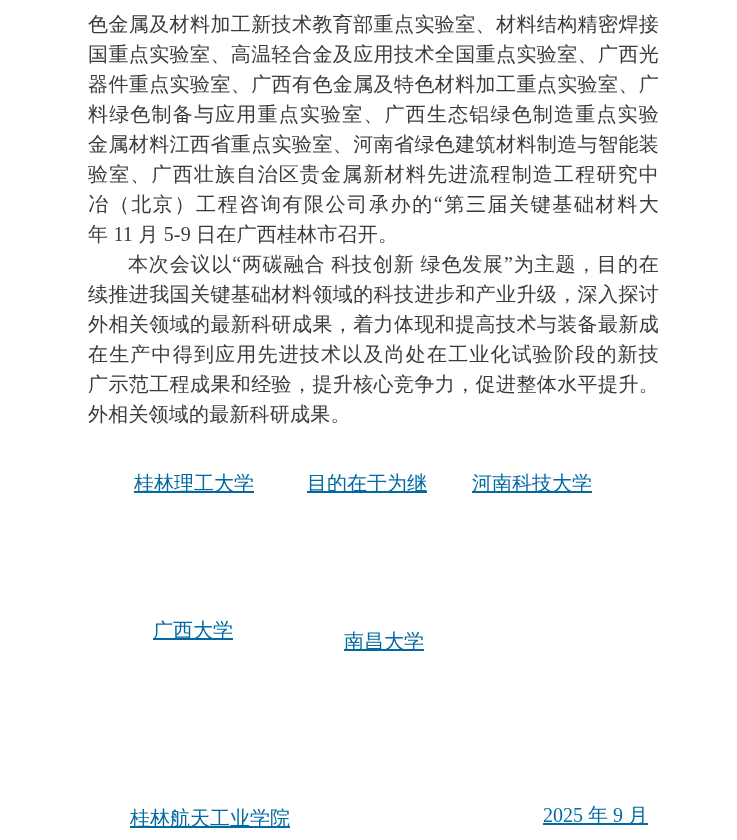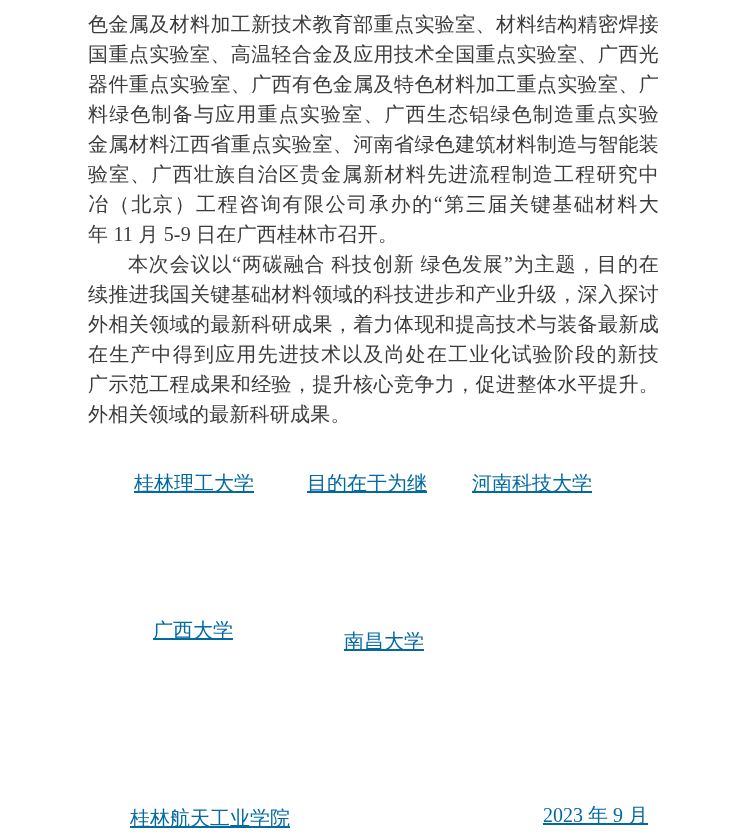--- a/index.html
+++ b/index.html
@@ -86,15 +86,15 @@
 
   <span class="sig" style="left:134px; top:472px;">桂林理工大学</span>
   <span class="sig" style="left:307px; top:472px;">目的在于为继</span>
   <span class="sig" style="left:472px; top:472px;">河南科技大学</span>
 
   <span class="sig" style="left:153px; top:619px;">广西大学</span>
   <span class="sig" style="left:344px; top:619px;margin-top:11px;">南昌大学</span>
 
   <span class="sig" style="left:130px; top:766px;margin-top:41px;">桂林航天工业学院</span>
 
-  <span class="sig" style="left:543px; top:804px;">2023 年 9 月</span>
+  <span class="sig" style="left:543px; top:804px;">2025 年 9 月</span>
 
 </div>
 
 </body></html>

